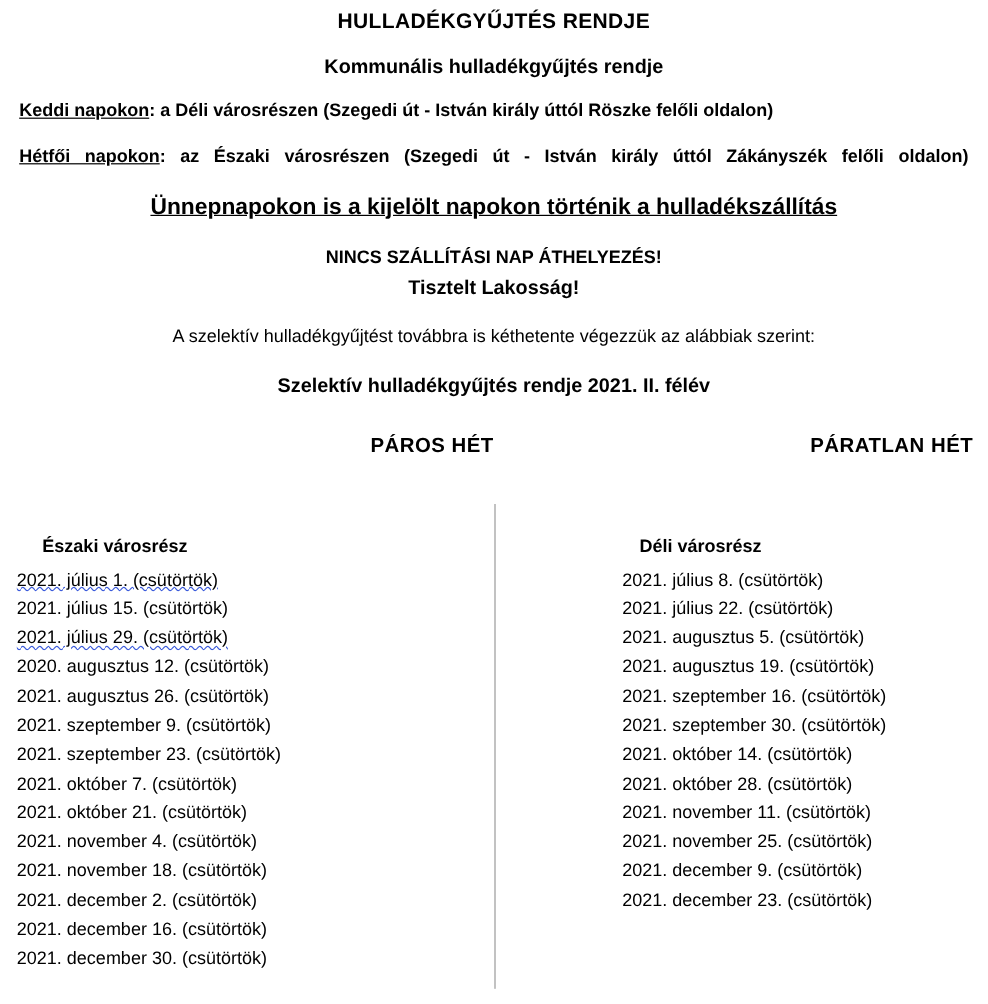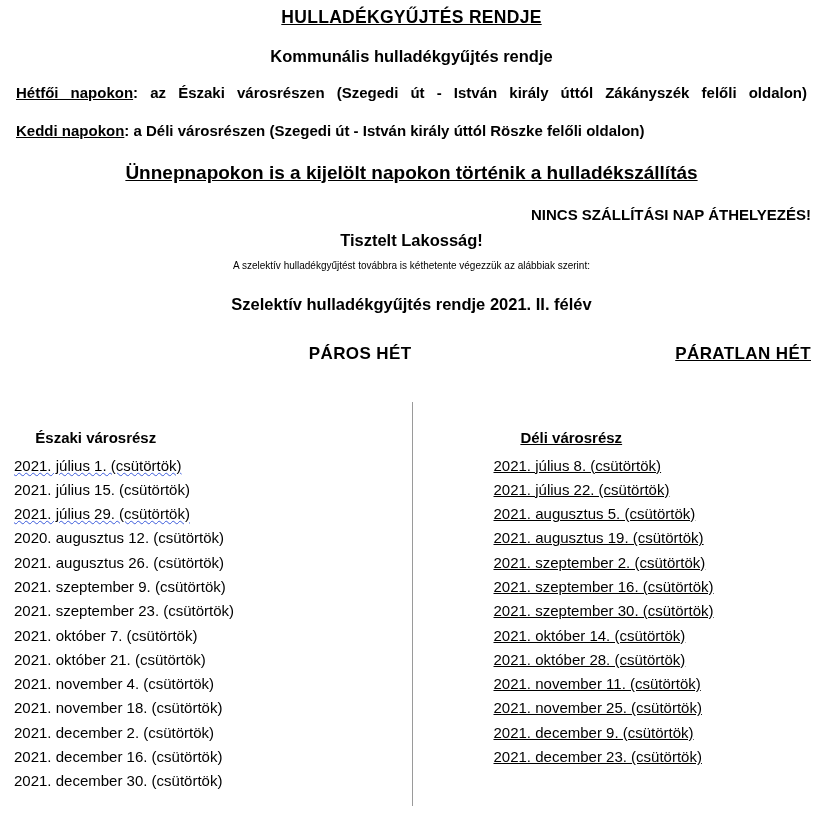--- a/index.html
+++ b/index.html
@@ -20,21 +20,20 @@
     height: 837px;
     box-sizing: border-box;
     padding: 0 12px;
   }
   .title-main {
     text-align: center;
     font-size: 17.5px;
     font-weight: bold;
     letter-spacing: 0.3px;
     margin-top: 7px;
-    text-decoration: underline;
   }
   .title-sub {
     text-align: center;
     font-size: 16.5px;
     font-weight: bold;
     margin-top: 19px;
   }
   .para {
     font-size: 15px;
     font-weight: bold;
@@ -51,54 +50,54 @@
     text-align-last: justify;
   }
   .center-underline {
     text-align: center;
     font-size: 19px;
     font-weight: bold;
     text-decoration: underline;
     margin-top: 20px;
   }
   .center-bold {
-    text-align: right;
+    text-align: center;
     font-size: 15px;
     font-weight: bold;
     margin-top: 22px;
   }
   .center-bold-lg {
     text-align: center;
     font-size: 16.5px;
     font-weight: bold;
     margin-top: 8px;
   }
   .center-normal {
     text-align: center;
-    font-size: 10px;
-    margin-top: 10px;
+    font-size: 15px;
+    margin-top: 22px;
   }
   .center-head {
     text-align: center;
     font-size: 16.5px;
     font-weight: bold;
     margin-top: 24px;
   }
   .columns {
     position: relative;
     margin-top: 30px;
     display: flex;
     width: 100%;
   }
   .col {
     width: 50%;
     box-sizing: border-box;
   }
   .col-left  { padding-left: 0px; }
-  .col-right { padding-left: 10px; text-decoration: underline; }
+  .col-right { padding-left: 35px; }
   .col-title {
     text-align: right;
     font-size: 17px;
     font-weight: bold;
     letter-spacing: 0.4px;
   }
   .col-sub {
     text-align: center;
     font-size: 15px;
     font-weight: bold;
@@ -135,26 +134,26 @@
 </style>
 </head>
 <body>
 
 <div class="page">
 
   <div class="title-main">HULLADÉKGYŰJTÉS RENDJE</div>
 
   <div class="title-sub">Kommunális hulladékgyűjtés rendje</div>
 
+  <div class="para">
+    <span class="lead">Keddi napokon</span><span>: a Déli városrészen (Szegedi út - István király úttól Röszke felőli oldalon)</span>
+  </div>
+
   <div class="para justify-both">
     <span class="lead">Hétfői napokon</span><span>: az Északi városrészen (Szegedi út - István király úttól Zákányszék felőli oldalon)</span>
-  </div>
-
-  <div class="para">
-    <span class="lead">Keddi napokon</span><span>: a Déli városrészen (Szegedi út - István király úttól Röszke felőli oldalon)</span>
   </div>
 
   <div class="center-underline">Ünnepnapokon is a kijelölt napokon történik a hulladékszállítás</div>
 
   <div class="center-bold">NINCS SZÁLLÍTÁSI NAP ÁTHELYEZÉS!</div>
 
   <div class="center-bold-lg">Tisztelt Lakosság!</div>
 
   <div class="center-normal">A szelektív hulladékgyűjtést továbbra is kéthetente végezzük az alábbiak szerint:</div>
 
@@ -185,21 +184,20 @@
     </div>
 
     <div class="col col-right">
       <div class="col-title">PÁRATLAN HÉT</div>
       <div class="col-sub">Déli városrész</div>
       <ul class="date-list">
         <li>2021. július 8. (csütörtök)</li>
         <li>2021. július 22. (csütörtök)</li>
         <li>2021. augusztus  5. (csütörtök)</li>
         <li>2021. augusztus 19. (csütörtök)</li>
-        <li>2021. szeptember 2. (csütörtök)</li>
         <li>2021. szeptember 16. (csütörtök)</li>
         <li>2021. szeptember 30. (csütörtök)</li>
         <li>2021. október 14. (csütörtök)</li>
         <li>2021. október 28. (csütörtök)</li>
         <li>2021. november 11. (csütörtök)</li>
         <li>2021. november 25. (csütörtök)</li>
         <li>2021. december 9. (csütörtök)</li>
         <li>2021. december 23. (csütörtök)</li>
       </ul>
     </div>

